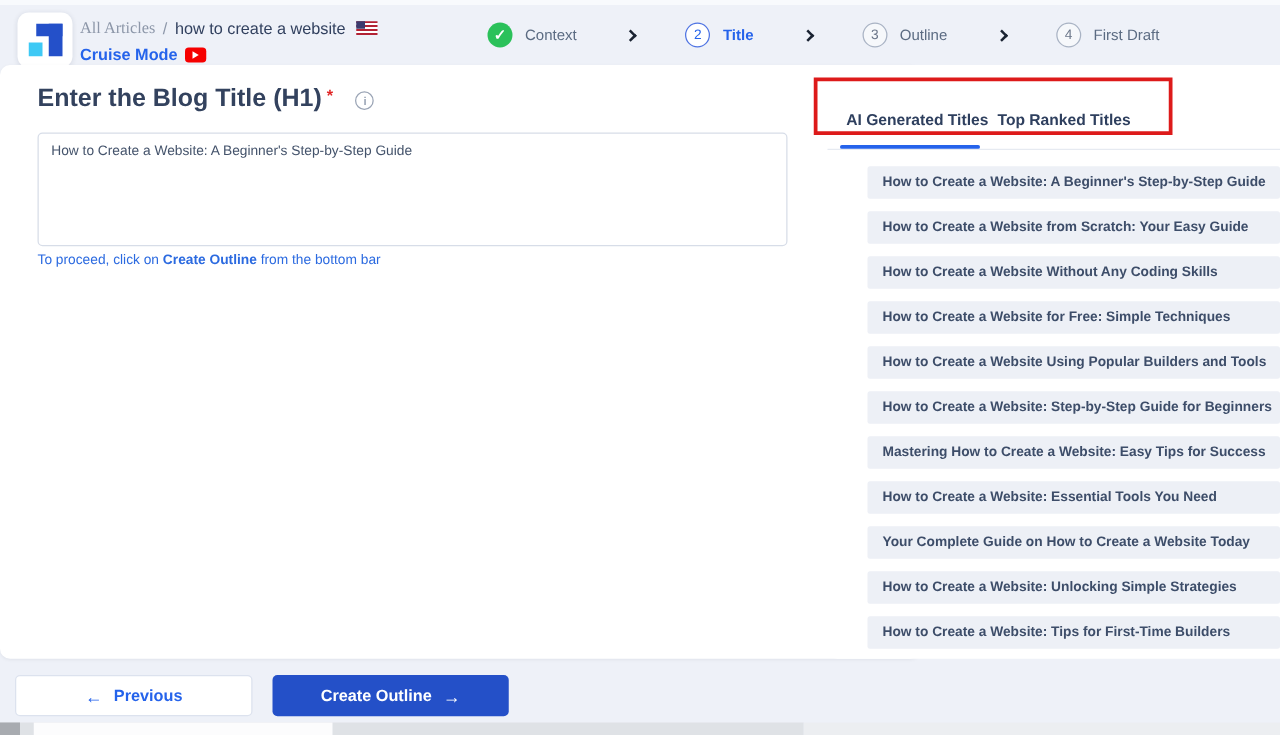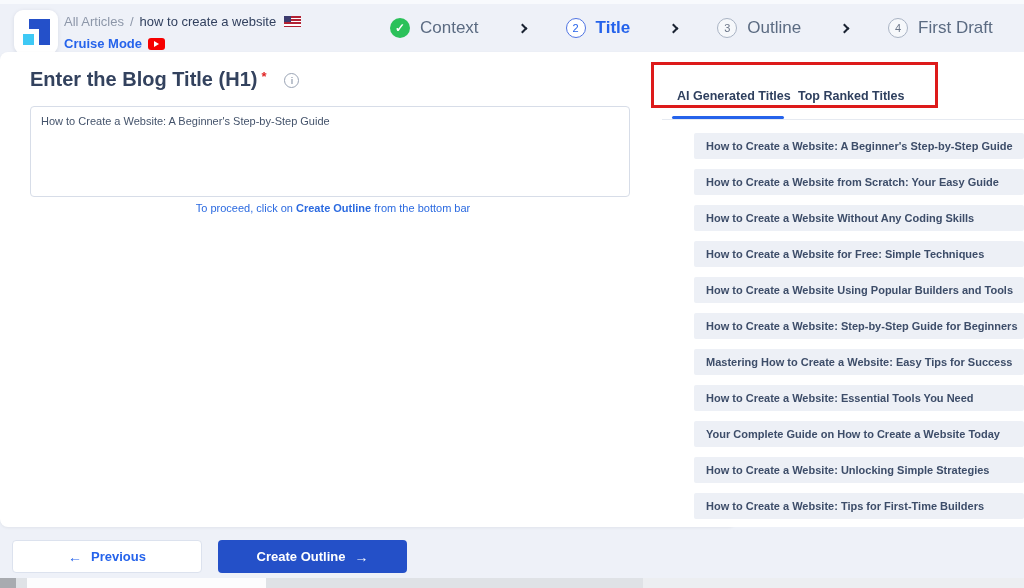--- a/index.html
+++ b/index.html
@@ -11,36 +11,36 @@
   
   .logo-card { position:absolute; left:14px; top:10px; width:44px; height:44px; background:#fff;
                border-radius:9px; box-shadow:0 1px 4px rgba(20,30,60,.10); cursor:pointer; }
   .logo-shape { position:absolute; left:9px; top:9px; width:27px; height:26px; }
   .logo-bar-top { position:absolute; left:6px; top:0; right:0; height:10px; background:#2450c9; }
   .logo-bar-right { position:absolute; right:0; top:0; width:11px; height:26px; background:#2450c9; }
   .logo-cyan { position:absolute; left:0; bottom:0; width:11px; height:11px; background:#3ec9f5; }
 
   .breadcrumb { position:absolute; left:64px; top:14px; font-size:13px; color:#8d97a9;
                 display:flex; align-items:center; gap:6px; white-space:nowrap; }
-  .breadcrumb .root { color:#8d97a9; cursor:pointer; }
+  .breadcrumb .root { color:#8d97a9; cursor:pointer;font-family:Liberation Serif, serif; }
   .breadcrumb .current { color:#32415f; font-weight:400; }
   .flag { width:17px; height:11px; margin-left:2px; position:relative; display:inline-block;
           background:repeating-linear-gradient(180deg,#b22234 0 1.6px,#fff 1.6px 3.2px); }
   .flag::before { content:''; position:absolute; left:0; top:0; width:7px; height:6px; background:#3c3b6e; }
 
   .cruise { position:absolute; left:64px; top:36px; display:flex; align-items:center; gap:6px;
             font-size:13px; font-weight:700; color:#2563eb; cursor:pointer; }
   .yt { width:17px; height:12px; background:#f60000; border-radius:3px; position:relative; }
   .yt::before { content:''; position:absolute; left:6px; top:3px; border-left:5px solid #fff;
                 border-top:3px solid transparent; border-bottom:3px solid transparent; }
 
   
   .stepper { position:absolute; left:390px; top:4px; height:48px; display:flex; align-items:center; gap:40px; }
   .step { display:flex; align-items:center; gap:10px; cursor:pointer; }
-  .step .label { font-size:17px; color:#5b6b82;text-align:center; }
+  .step .label { font-size:12px; color:#5b6b82;text-align:center; }
   .step.active .label { color:#2563eb; font-weight:700; }
   .badge { width:20px; height:20px; border-radius:50%; display:flex; align-items:center;
            justify-content:center; font-size:11px; }
   .badge.done { background:#2bc15a; color:#fff; font-size:12px; font-weight:700; }
   .badge.active { border:1px solid #4f74e3; color:#2563eb; background:#fff; }
   .badge.pending { border:1px solid #a9b3c4; color:#6b7689; background:#f6f8fb; }
   .chev { width:7px; height:7px; border-top:2px solid #1a2332; border-right:2px solid #1a2332;
           transform:rotate(45deg); }
 
   
@@ -49,21 +49,21 @@
   .page-title { position:absolute; left:30px; top:16px; font-size:20px; font-weight:700; color:#33425e;
                 display:flex; align-items:flex-start; gap:4px; }
   .req { color:#e02424; font-size:13px; line-height:14px; padding-top:2px; }
   .info-icon { width:15px; height:15px; border:1px solid #9aa4b5; border-radius:50%; color:#9aa4b5;
                font-size:9px; display:flex; align-items:center; justify-content:center; margin-left:14px;
                margin-top:5px; font-weight:700; cursor:pointer; }
   .title-textarea { position:absolute; left:30px; top:54px; width:600px; height:91px;
                     border:1px solid #d7dde8; border-radius:4px; padding:8px 10px; resize:none;
                     font-family:"Liberation Sans", sans-serif; font-size:11px; color:#44536b;
                     outline:none; background:#fff; }
-  .helper { position:absolute; left:30px; top:150px; width:606px; text-align:center;
+  .helper { position:absolute; left:30px; top:150px; width:606px; text-align:left;
             font-size:11px; color:#2b6ae0; }
   .helper b { font-weight:700; }
 
   
   .right-panel { position:absolute; left:662px; top:52px; width:362px; height:475px; background:#fff;
                  border-radius:8px 0 0 8px; }
   .tabs { position:relative; height:51px; border-bottom:1px solid #e6eaf1;margin-top:17px; }
   .tab { position:absolute; top:20px; font-size:12.5px; font-weight:700; color:#2e3f5e; cursor:pointer;
          white-space:nowrap; }
   .tab-1 { left:15px; }

